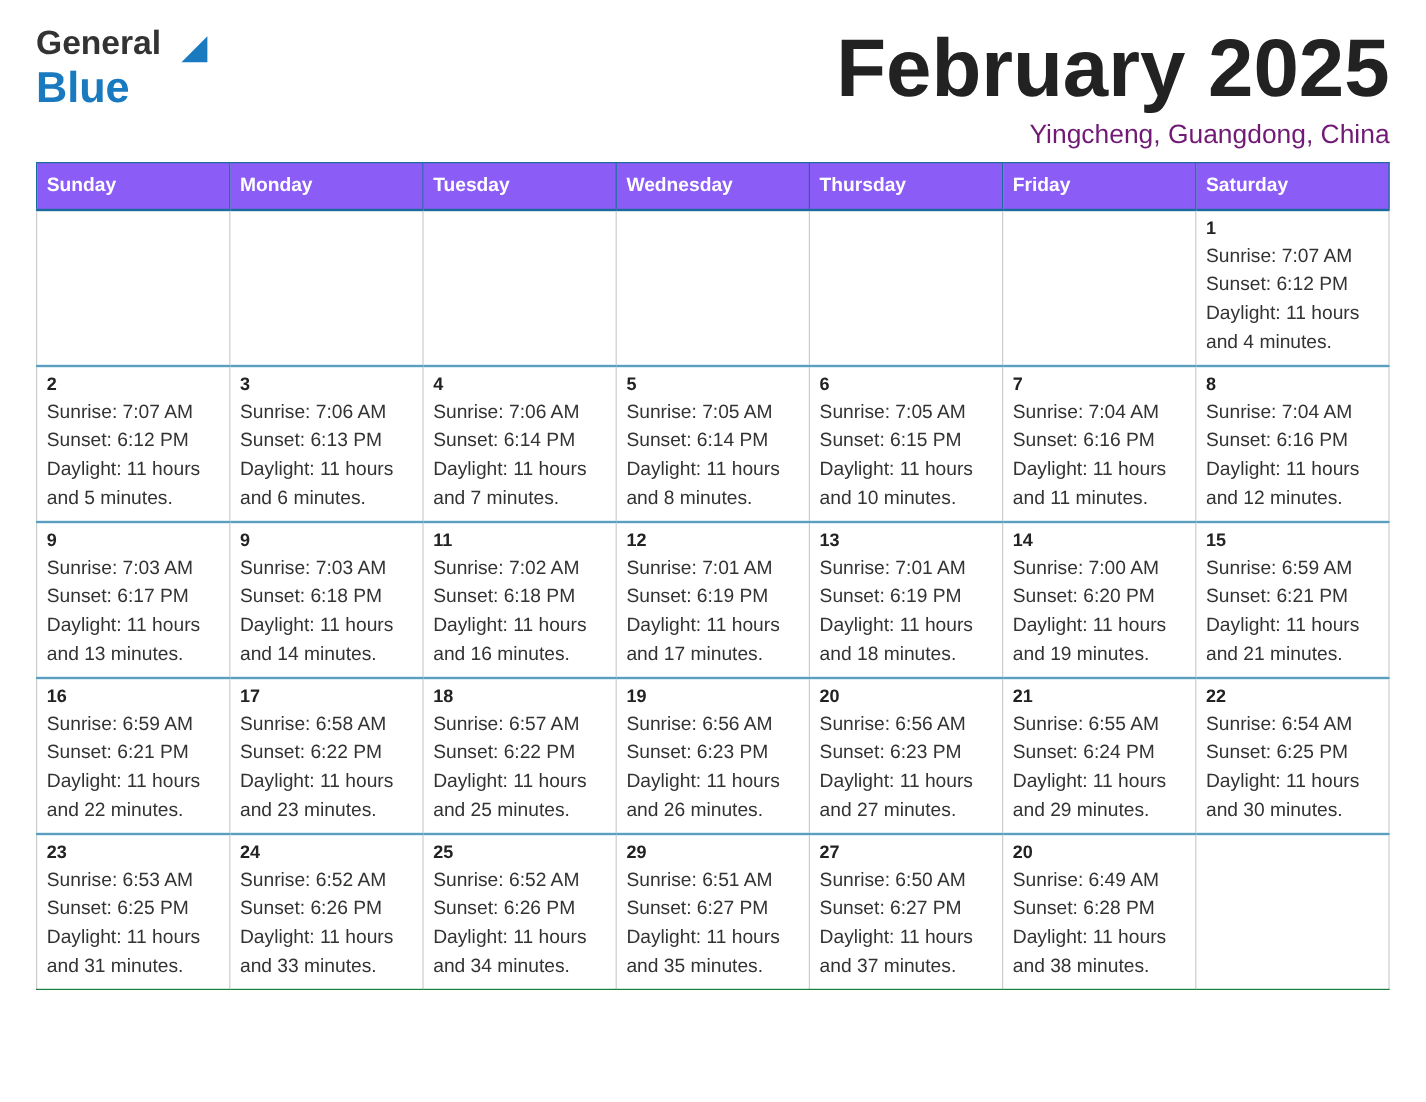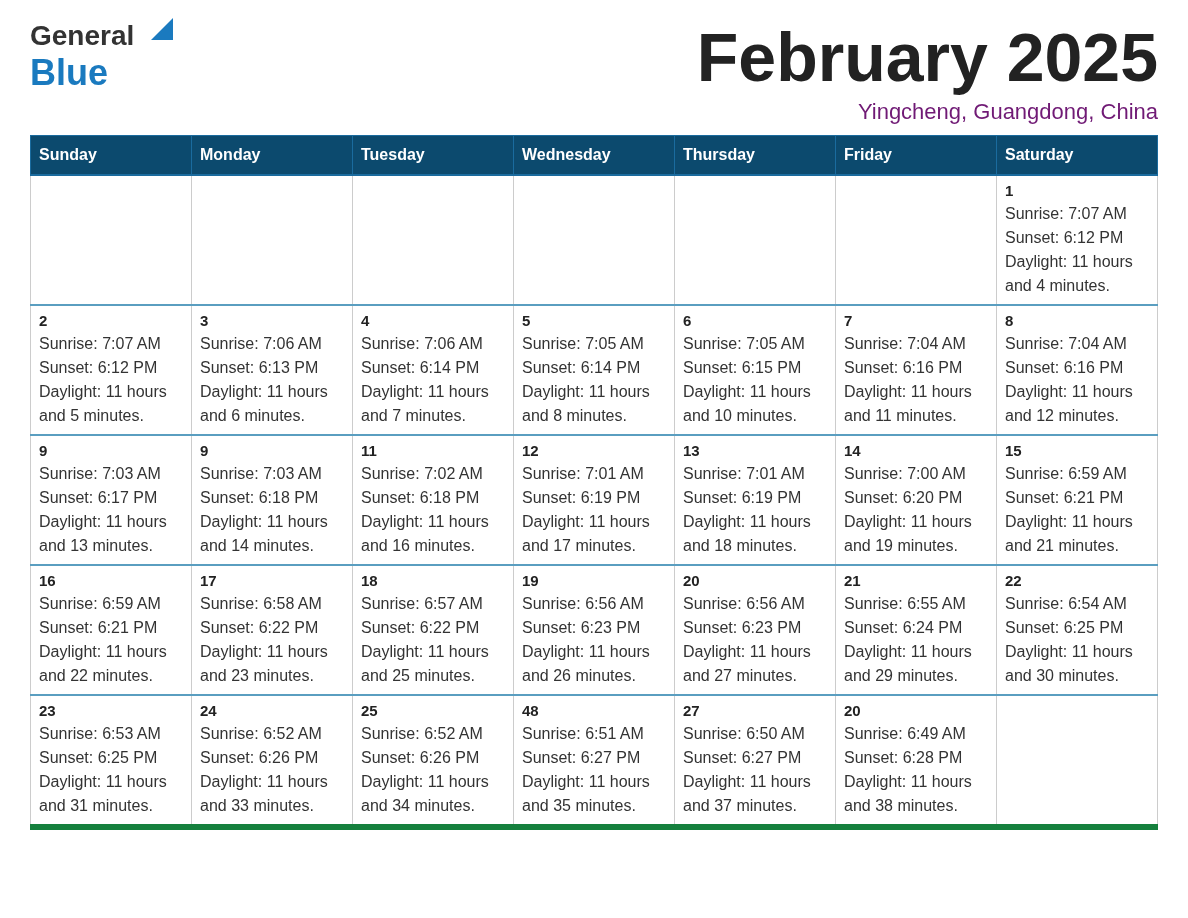--- a/index.html
+++ b/index.html
@@ -25,21 +25,21 @@
       font-size: 36px;
       font-weight: bold;
       color: #1a7abf;
     }
     .logo-wrapper {
       display: flex;
       flex-direction: column;
     }
     .logo-line1 {
       display: flex;
-      align-items: flex-start;
+      align-items: flex-end;
       gap: 15px;
     }
     .logo-line2 {
       display: flex;
       align-items: center;
     }
     .title-area {
       text-align: right;
     }
     .month-title {
@@ -52,21 +52,21 @@
       font-size: 22px;
       color: #701a75;
       margin-top: 4px;
     }
     .calendar-table {
       width: 100%;
       border-collapse: collapse;
       margin-top: 10px;
     }
     .calendar-table th {
-      background-color: #0c4a6e;
+      background-color: #8b5cf6;
       color: #fff;
       font-size: 16px;
       font-weight: bold;
       padding: 10px 8px;
       text-align: left;
       border: 1px solid #1a6b9e;
     }
     .calendar-table td {
       vertical-align: top;
       border: 1px solid #ccc;
@@ -74,21 +74,21 @@
       width: 14.28%;
       min-height: 100px;
       font-size: 13px;
       color: #333;
       background: #fff;
     }
     .calendar-table tr:first-child td {
       border-top: 2px solid #1a6b9e;
     }
     .calendar-table tr td {
-      border-bottom: 6px solid #15803d;
+      border-bottom: 1px solid #15803d;
     }
     .calendar-table tbody tr:not(:last-child) td {
       border-bottom: 2px solid #5a9ec0;
     }
     .day-number {
       font-size: 15px;
       font-weight: bold;
       color: #222;
       display: block;
       margin-bottom: 3px;
@@ -245,21 +245,21 @@
         </td>
         <td>
           <span class="day-number">24</span>
           <div class="day-info">Sunrise: 6:52 AM<br>Sunset: 6:26 PM<br>Daylight: 11 hours<br>and 33 minutes.</div>
         </td>
         <td>
           <span class="day-number">25</span>
           <div class="day-info">Sunrise: 6:52 AM<br>Sunset: 6:26 PM<br>Daylight: 11 hours<br>and 34 minutes.</div>
         </td>
         <td>
-          <span class="day-number">48</span>
+          <span class="day-number">29</span>
           <div class="day-info">Sunrise: 6:51 AM<br>Sunset: 6:27 PM<br>Daylight: 11 hours<br>and 35 minutes.</div>
         </td>
         <td>
           <span class="day-number">27</span>
           <div class="day-info">Sunrise: 6:50 AM<br>Sunset: 6:27 PM<br>Daylight: 11 hours<br>and 37 minutes.</div>
         </td>
         <td>
           <span class="day-number">20</span>
           <div class="day-info">Sunrise: 6:49 AM<br>Sunset: 6:28 PM<br>Daylight: 11 hours<br>and 38 minutes.</div>
         </td>

